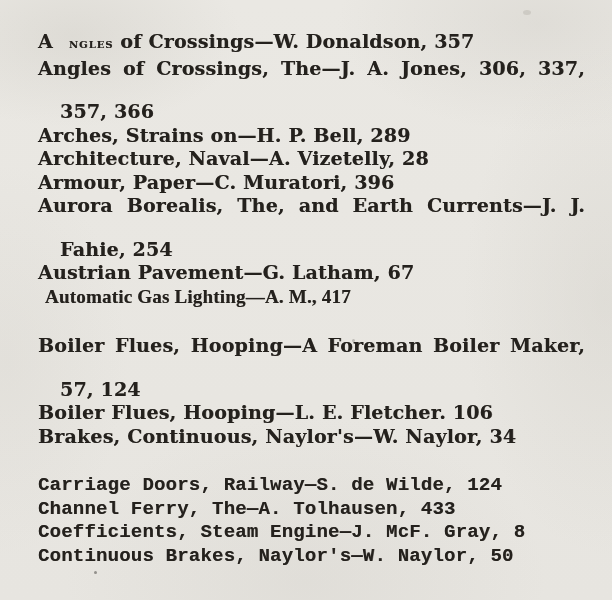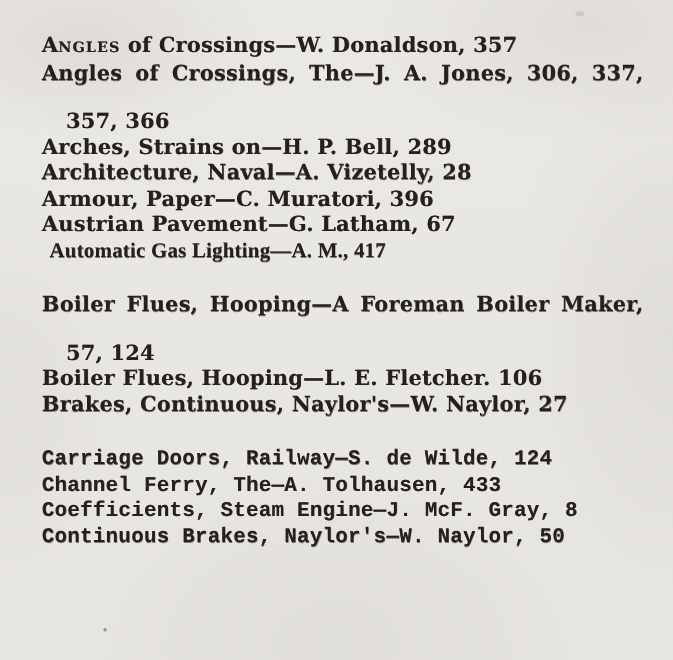--- a/index.html
+++ b/index.html
@@ -42,21 +42,21 @@
 
   .justify {
     text-align: justify;
     text-align-last: justify;
   }
 
   .indent { padding-left: 22px; margin-top: 20px; }
   .slight-indent { padding-left: 7px; font-family: Liberation Serif, serif; }
 
   .seg-cap { font-size: 19px; }
-  .seg-smallcaps { font-size: 13px; letter-spacing: 1px; }
+  .seg-smallcaps { font-size: 10px; letter-spacing: 1px; margin-left: 16px; }
   .seg-normal { }
 
   .speck {
     position: absolute;
     border-radius: 50%;
     pointer-events: none;
   }
   .speck-1 { left: 94px;  top: 571px; width: 3px; height: 3px; background: rgba(45,42,38,0.45); }
   .speck-2 { left: 523px; top: 10px;  width: 8px; height: 5px; background: rgba(120,116,108,0.18); }
   .speck-3 { left: 352px; top: 339px; width: 3px; height: 3px; background: rgba(60,56,50,0.25); }
@@ -77,36 +77,40 @@
         <div class="entry">
           <div class="line"><span class="seg-normal">Arches, Strains on—H. P. Bell, 289</span></div>
         </div>
         <div class="entry">
           <div class="line"><span class="seg-normal">Architecture, Naval—A. Vizetelly, 28</span></div>
         </div>
         <div class="entry">
           <div class="line"><span class="seg-normal">Armour, Paper—C. Muratori, 396</span></div>
         </div>
         <div class="entry">
+          <div class="line justify"><span class="seg-normal">Aurora Borealis, The, and Earth Currents—J. J.</span></div>
+          <div class="line indent"><span class="seg-normal">Fahie, 254</span></div>
+        </div>
+        <div class="entry">
           <div class="line"><span class="seg-normal">Austrian Pavement—G. Latham, 67</span></div>
         </div>
         <div class="entry">
           <div class="line slight-indent"><span class="seg-normal">Automatic Gas Lighting—A. M., 417</span></div>
         </div>
       </div>
       <div class="group">
         <div class="entry">
           <div class="line justify"><span class="seg-normal">Boiler Flues, Hooping—A Foreman Boiler Maker,</span></div>
           <div class="line indent"><span class="seg-normal">57, 124</span></div>
         </div>
         <div class="entry">
           <div class="line"><span class="seg-normal">Boiler Flues, Hooping—L. E. Fletcher. 106</span></div>
         </div>
         <div class="entry">
-          <div class="line"><span class="seg-normal">Brakes, Continuous, Naylor's—W. Naylor, 27</span></div>
+          <div class="line"><span class="seg-normal">Brakes, Continuous, Naylor's—W. Naylor, 34</span></div>
         </div>
       </div>
       <div class="group">
         <div class="entry">
           <div class="line"><span class="seg-normal">Carriage Doors, Railway—S. de Wilde, 124</span></div>
         </div>
         <div class="entry">
           <div class="line"><span class="seg-normal">Channel Ferry, The—A. Tolhausen, 433</span></div>
         </div>
         <div class="entry">

